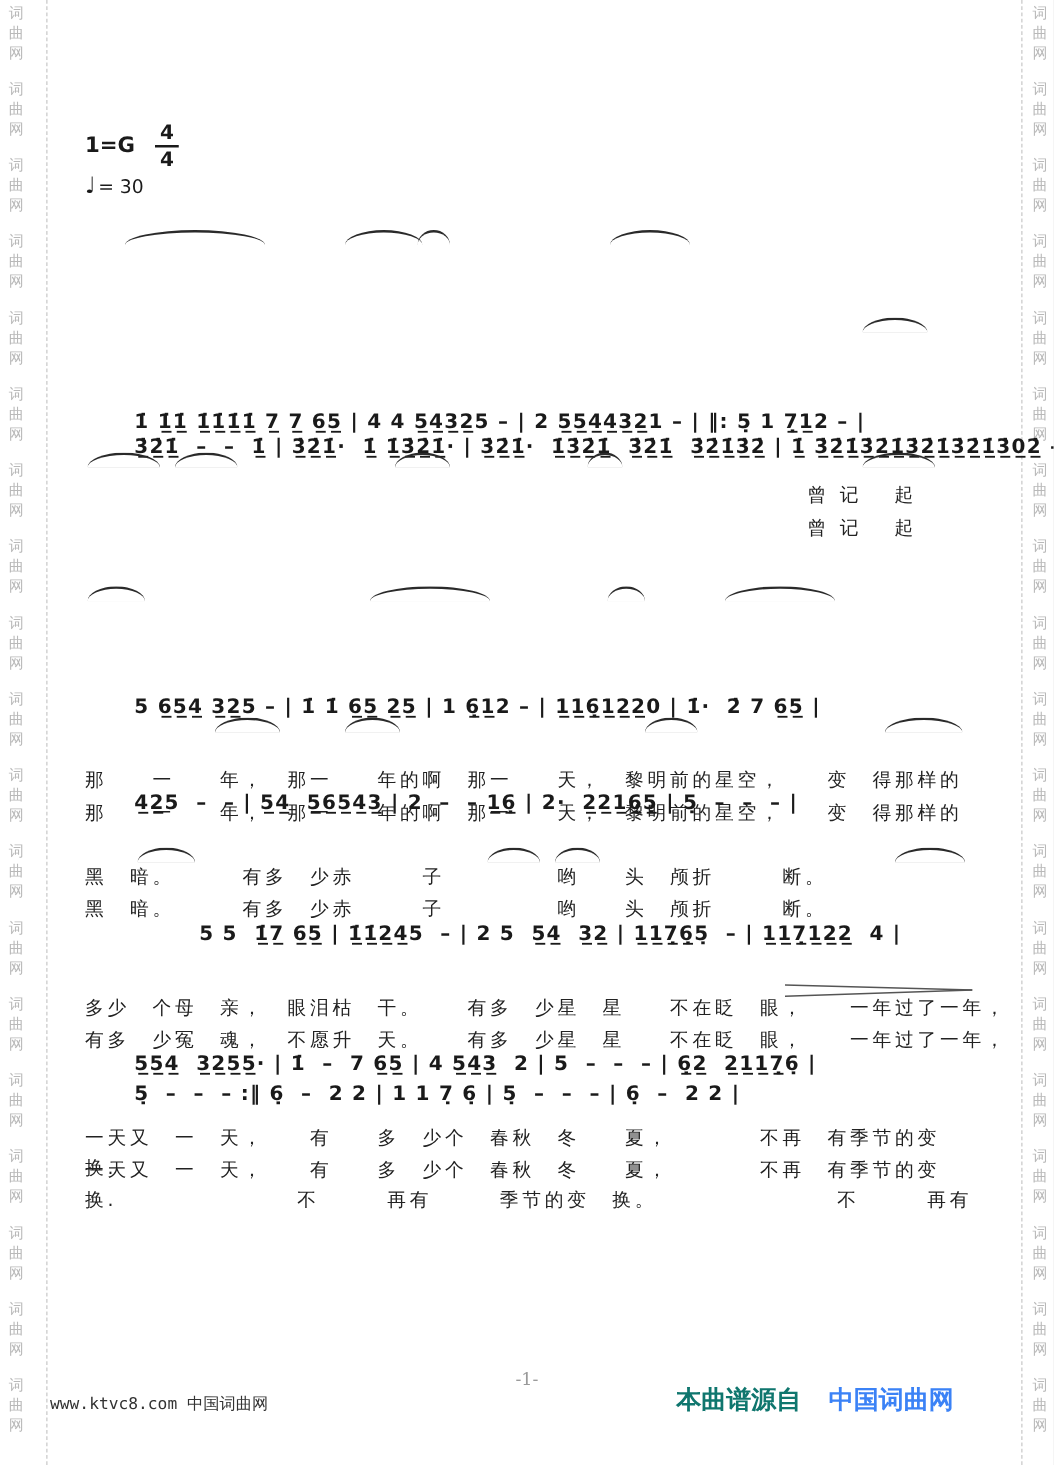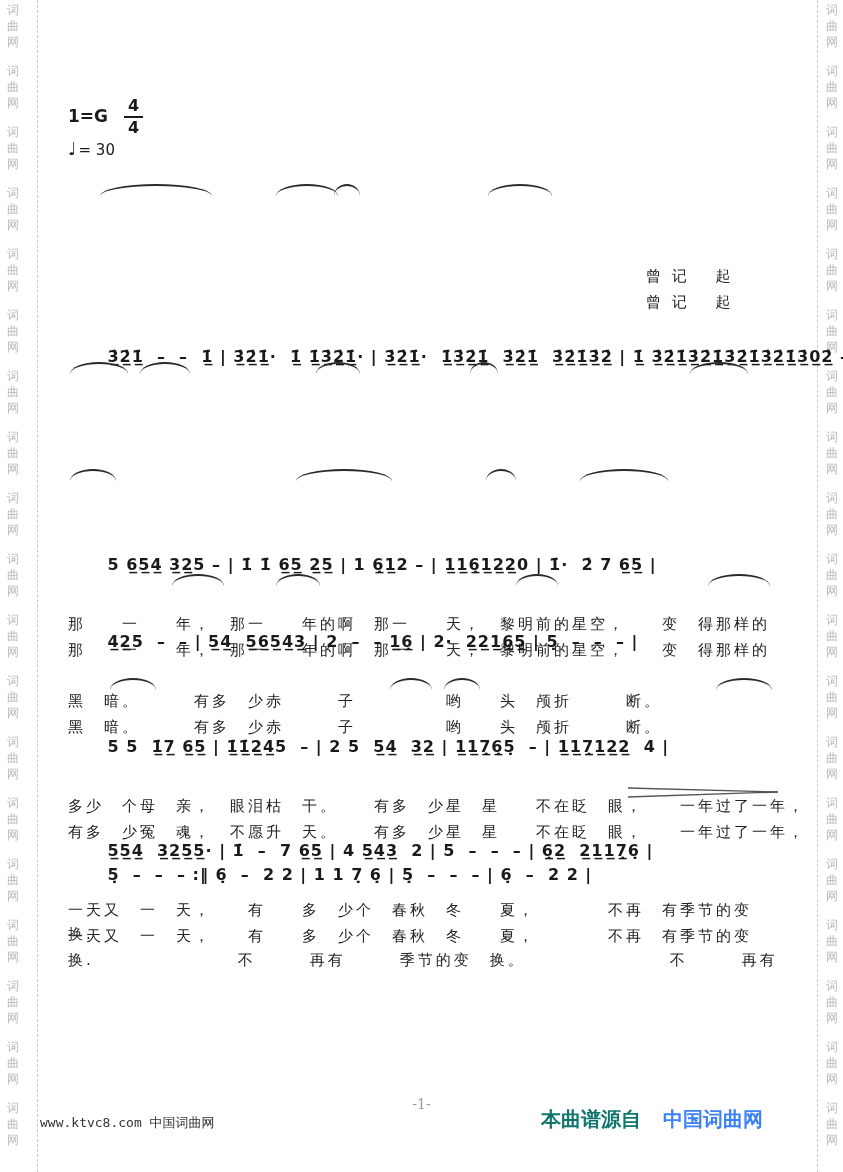--- a/index.html
+++ b/index.html
@@ -25,21 +25,21 @@
   .ts{display:inline-block; vertical-align:middle; margin-left:16px; text-align:center;
       line-height:1; font-size:16px;}
   .ts-num{display:block; border-bottom:2px solid #1a1a1a; padding:0 4px 2px;}
   .ts-den{display:block; padding-top:2px;}
 
   .tempo{position:absolute; top:138px; left:68px; font-size:15px;}
   .tempo .glyph{font-size:18px; margin-right:2px;}
 
   .system{position:absolute; left:68px; right:70px;}
   .sys1{top:192px;} .sys2{top:262px;} .sys3{top:370px;} .sys4{top:477px;}
-  .sys5{top:582px;} .sys6{top:686px;} .sys7{top:800px;} .sys8{top:915px;}
+  .sys5{top:582px;text-align:center;} .sys6{top:686px;} .sys7{top:800px;} .sys8{top:915px;}
   .notes{position:relative; font-weight:bold; font-size:16px; letter-spacing:1px;
          white-space:pre; line-height:30px;}
   .lyrics{font-size:15px; letter-spacing:3px; white-space:pre; line-height:23px;
           margin-top:3px; color:#222;}
   .lyrics-offset{margin-left:578px;}
   .lyrics-gap{margin-top:26px;}
 
   .slur{position:absolute; height:10px; border-top:2px solid #2a2a2a;
         border-radius:50% 50% 0 0 / 100% 100% 0 0; top:-8px;}
   .hairpin{position:absolute;}
@@ -267,20 +267,24 @@
     <div class="notes">
       <span class="slur" style="left:32px;width:112px;"></span>
       <span class="slur" style="left:208px;width:62px;"></span>
       <span class="slur" style="left:266px;width:26px;"></span>
       <span class="slur" style="left:420px;width:64px;"></span>
       <span>3̲̇2̲̇1̲̇  –  –  1̲̇ | 3̲̇2̲̇1̲̇·  1̲̇ 1̲̇3̲̇2̲̇1̲̇· | 3̲̇2̲̇1̲̇·  1̲̇3̲̇2̲̇1̲̇  3̲̇2̲̇1̲̇  3̲̇2̲̇1̲̇3̲̇2̲̇ | 1̲̇ 3̲̇2̲̇1̲̇3̲̇2̲̇1̲̇3̲̇2̲̇1̲̇3̲̇2̲̇1̲̇3̲̇0̲2̲̇ – |</span>
     </div>
   </div>
 
   <div class="system sys2">
+    <div class="notes">
+      <span class="slur" style="left:622px;width:52px;"></span>
+      <span>1̇ 1̲̇1̲̇ 1̲̇1̲̇1̲̇1̲̇ 7̲ 7̲ 6̲5̲ | 4 4 5̲4̲3̲2̲5 – | 2 5̲5̲4̲4̲3̲2̲1 – | ‖: 5̣ 1 7̣̲1̲2 – |</span>
+    </div>
     <div class="lyrics lyrics-offset">曾 记　 起</div>
     <div class="lyrics lyrics-offset">曾 记　 起</div>
   </div>
 
   <div class="system sys3">
     <div class="notes">
       <span class="slur" style="left:2px;width:58px;"></span>
       <span class="slur" style="left:72px;width:50px;"></span>
       <span class="slur" style="left:248px;width:44px;"></span>
       <span class="slur" style="left:402px;width:28px;"></span>

